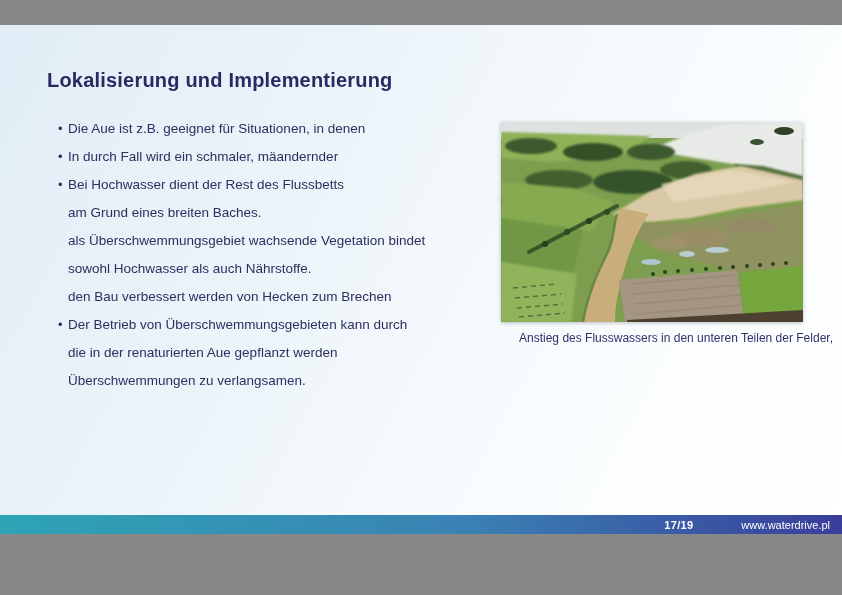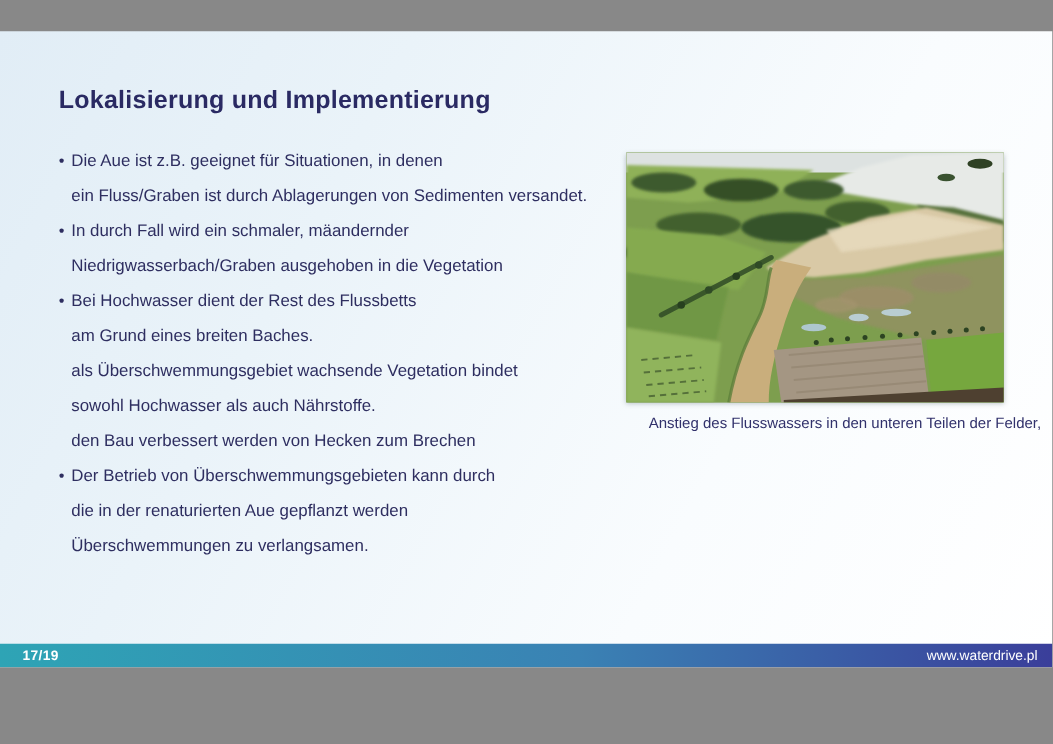--- a/index.html
+++ b/index.html
@@ -17,21 +17,21 @@
     left: 47px;
     top: 44px;
     margin: 0;
     font-size: 20px;
     font-weight: bold;
     letter-spacing: 0.2px;
     color: #2a2a63;
   }
   .content {
     position: absolute;
-    left: 47px;
+    left: 58px;
     top: 90px;
     width: 450px;
   }
   .line {
     height: 28px;
     line-height: 28px;
     font-size: 13.5px;
     color: #2e2e60;
     white-space: nowrap;
   }
@@ -62,41 +62,40 @@
   }
   .footer {
     position: absolute;
     left: 0;
     bottom: 0;
     width: 842px;
     height: 19px;
     box-sizing: border-box;
     display: flex;
     align-items: center;
-    justify-content: space-between;
+    justify-content: flex-end;
     padding: 0 12px 0 18px;
     background: linear-gradient(90deg, #2ea4b5 0%, #3a82b4 55%, #3a3e9a 100%);
     color: #ffffff;
     font-size: 11px;
+    gap: 48px;
   }
   .page-num { font-weight: bold; letter-spacing: 0.3px; }
   .website { font-weight: normal; }
 </style>
 </head>
 <body>
 
 <div class="slide">
 
   <h1 class="title">Lokalisierung und Implementierung</h1>
 
   <div class="content">
     <div class="line"><span class="bullet">•</span><span>Die Aue ist z.B. geeignet für Situationen, in denen</span></div>
-    <div class="line"><span class="bullet"></span><span>ein Fluss/Graben ist durch Ablagerungen von Sedimenten versandet.</span></div>
     <div class="line"><span class="bullet">•</span><span>In durch Fall wird ein schmaler, mäandernder</span></div>
-    <div class="line"><span class="bullet"></span><span>Niedrigwasserbach/Graben ausgehoben in die Vegetation</span></div>
     <div class="line"><span class="bullet">•</span><span>Bei Hochwasser dient der Rest des Flussbetts</span></div>
     <div class="line"><span class="bullet"></span><span>am Grund eines breiten Baches.</span></div>
     <div class="line"><span class="bullet"></span><span>als Überschwemmungsgebiet wachsende Vegetation bindet</span></div>
     <div class="line"><span class="bullet"></span><span>sowohl Hochwasser als auch Nährstoffe.</span></div>
     <div class="line"><span class="bullet"></span><span>den Bau verbessert werden von Hecken zum Brechen</span></div>
     <div class="line"><span class="bullet">•</span><span>Der Betrieb von Überschwemmungsgebieten kann durch</span></div>
     <div class="line"><span class="bullet"></span><span>die in der renaturierten Aue gepflanzt werden</span></div>
     <div class="line"><span class="bullet"></span><span>Überschwemmungen zu verlangsamen.</span></div>
   </div>
 

